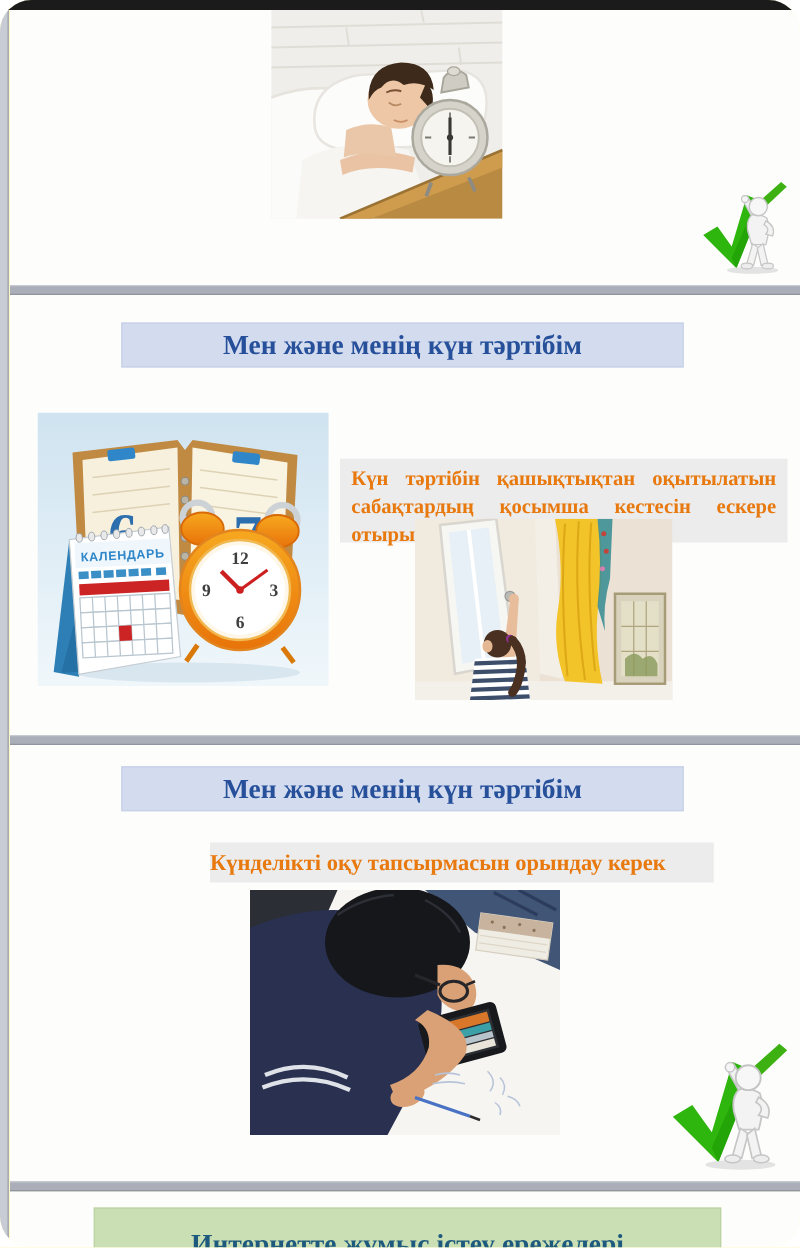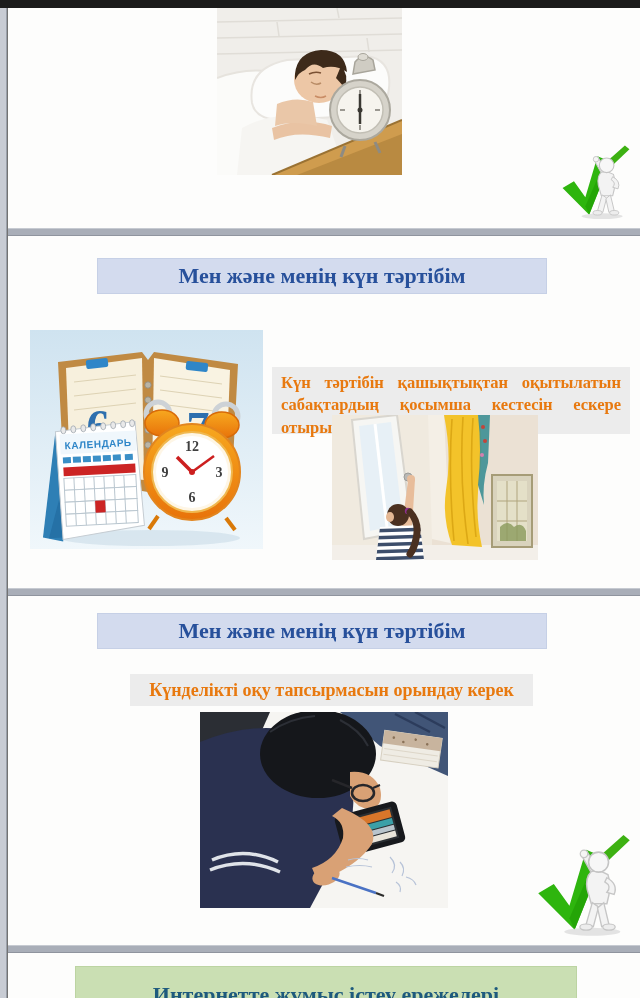--- a/index.html
+++ b/index.html
@@ -1,36 +1,36 @@
 <!DOCTYPE html>
 <html><head>
 <meta charset="utf-8">
 <style>
   html,body{margin:0;padding:0;}
   body{width:640px;height:998px;overflow:hidden;background:#ffffff;
        font-family:"Liberation Serif", serif;}
-  #page{position:relative;width:640px;height:998px;overflow:hidden;background:#737373;}
+  #page{position:relative;width:640px;height:998px;overflow:hidden;background:#fef9c3;border-radius:25px;}
 
   .topbar{position:absolute;left:0;top:0;width:640px;height:8px;background:#1b1b1b;z-index:30;}
   .leftstrip{position:absolute;left:0;top:0;width:7px;height:998px;background:#c8ccd4;
              border-right:1px solid #9aa0aa;z-index:20;box-sizing:border-box;}
   .sep{position:absolute;left:8px;width:632px;height:8px;background:#a9aeb8;
        border-top:1px solid #c6cad1;border-bottom:1px solid #8f949e;box-sizing:border-box;z-index:10;}
 
   .slide{position:absolute;left:8px;width:632px;background:#fdfdfc;z-index:5;}
 
   .titlebar{position:absolute;background:#d3dbee;border:1px solid #c6d0e6;box-sizing:border-box;
             color:#27509b;font-weight:bold;font-size:22px;line-height:34px;text-align:center;
             font-family:"Liberation Serif", serif;}
   .notebox{position:absolute;background:#ececec;color:#e8790f;font-weight:bold;
            font-size:16.5px;line-height:1.36;text-align:justify;padding:5px 9px 6px 9px;
            box-sizing:border-box;font-family:Liberation Serif, serif;margin-top:36px;}
   .notestrip{position:absolute;background:#ececec;color:#e8790f;font-weight:bold;
-             font-size:18px;line-height:32px;text-align:center;
-             font-family:"Liberation Serif", serif;}
+             font-size:18px;line-height:32px;
+             font-family:"Liberation Serif", serif;margin-left:38px;}
   .greenbar{position:absolute;background:#cadfb3;border:1px solid #bcd4a2;box-sizing:border-box;
             color:#1e5a7d;font-weight:bold;font-size:22px;text-align:center;padding-top:15px;
             font-family:"Liberation Serif", serif;}
   .photo{position:absolute;display:block;}
   svg{display:block;}
 </style>
 </head>
 <body>
 
 <svg width="0" height="0" style="position:absolute" aria-hidden="true">

